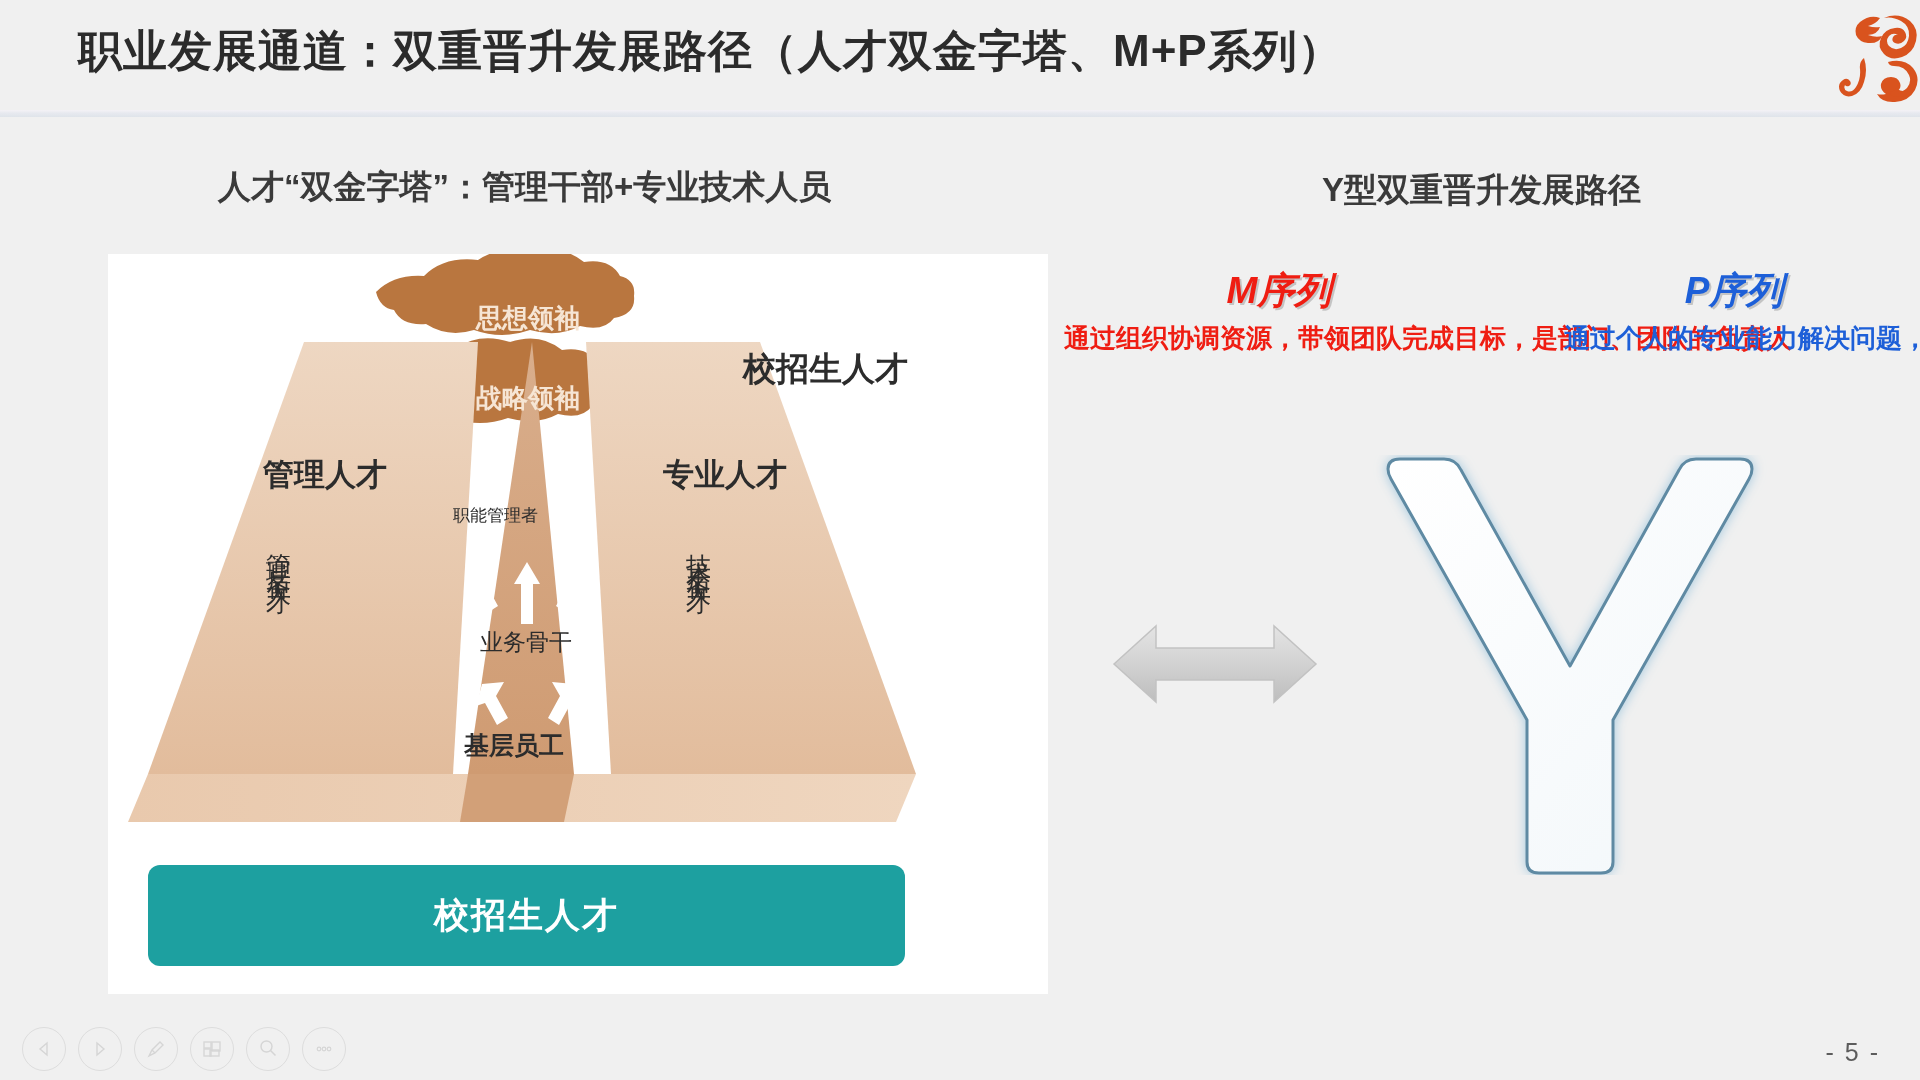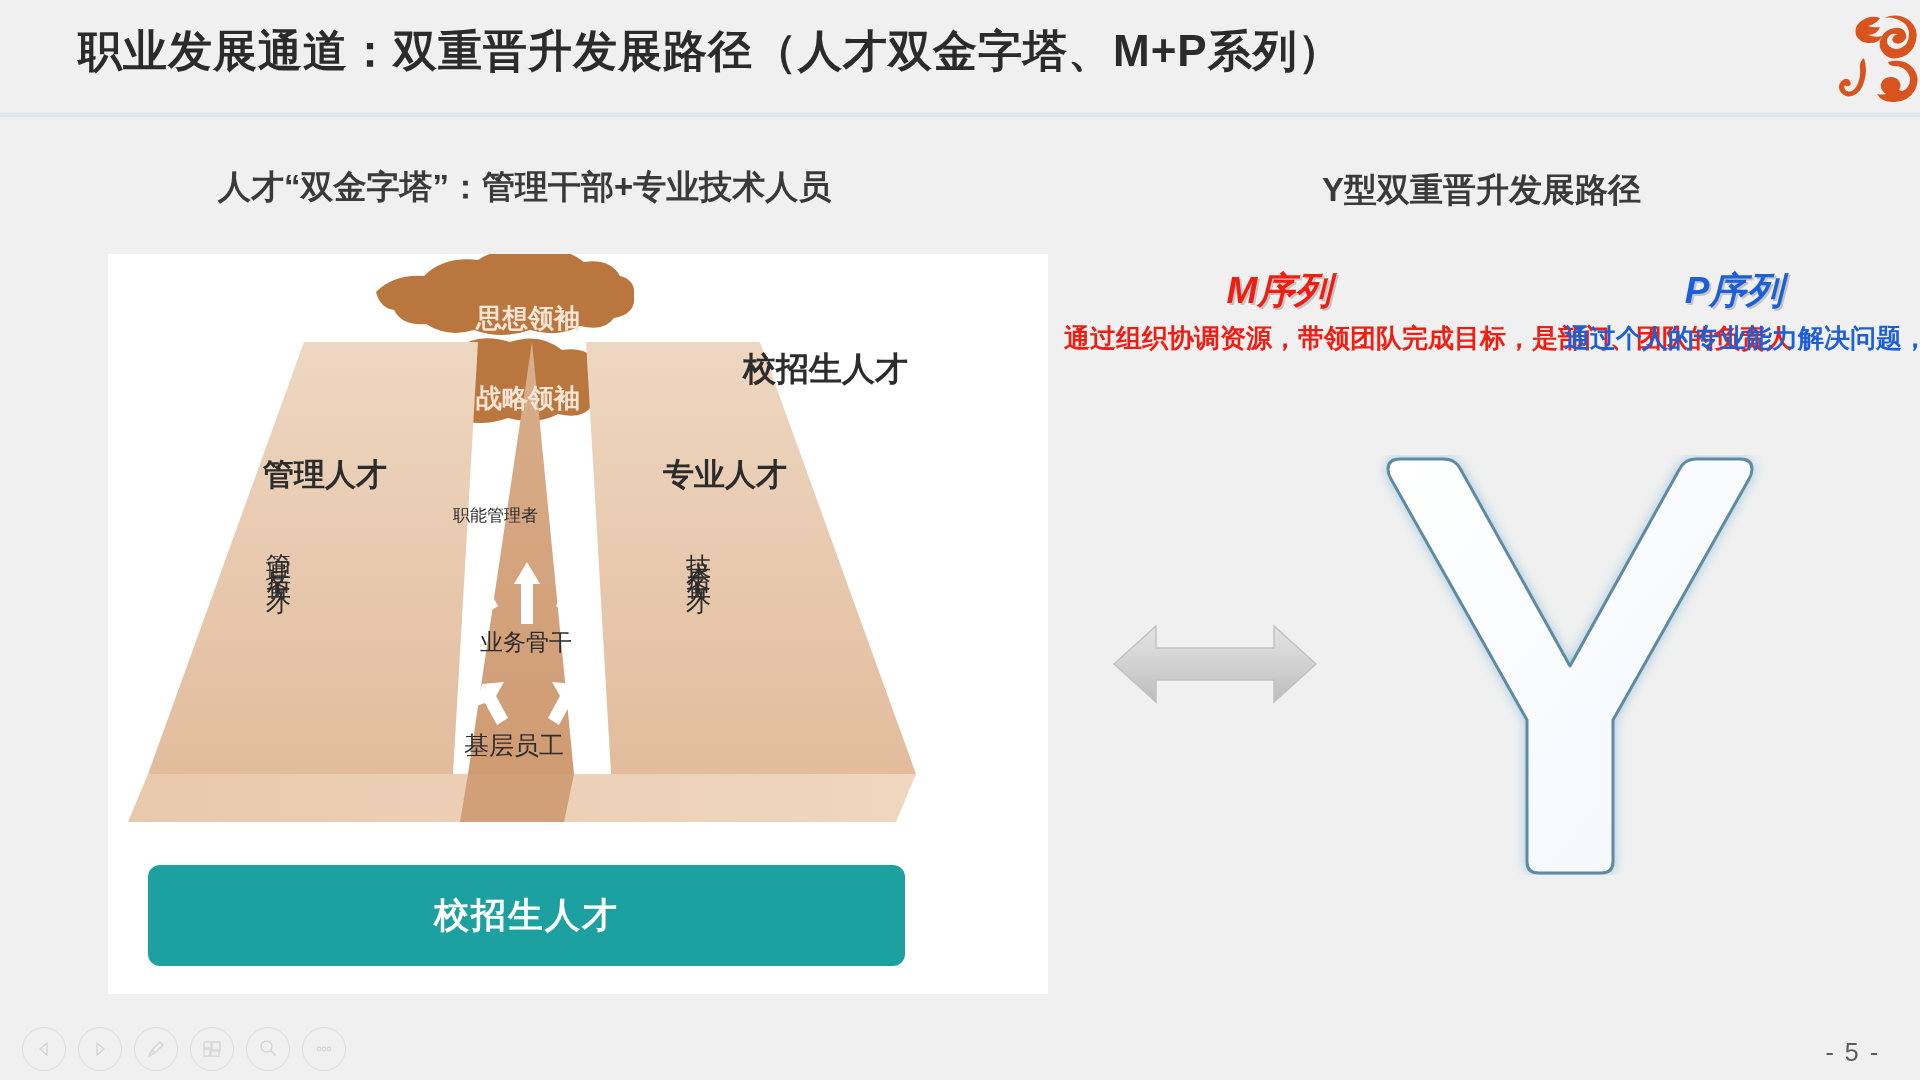--- a/index.html
+++ b/index.html
@@ -96,21 +96,21 @@
   .lbl {
     position: absolute;
     color: #2c2c2c;
     white-space: nowrap;
   }
   .lbl-leader    { left: 635px; top:  93px; font-size: 33px; font-weight: bold; }
   .lbl-mgmt      { left: 155px; top: 200px; font-size: 31px; font-weight: bold; }
   .lbl-prof      { left: 555px; top: 200px; font-size: 31px; font-weight: bold; }
   .lbl-func      { left: 345px; top: 250px; font-size: 17px; }
   .lbl-backbone  { left: 356px; top: 373px; font-size: 23px; margin-left: 16px; }
-  .lbl-staff     { left: 356px; top: 475px; font-size: 25px; font-weight: normal; }
+  .lbl-staff     { left: 356px; top: 475px; font-size: 25px; font-weight: bold; }
 
   .vlbl {
     position: absolute;
     font-size: 25px;
     color: #2c2c2c;
     writing-mode: vertical-rl;
     text-orientation: upright;
     letter-spacing: 7px;
     line-height: 1;
   }

